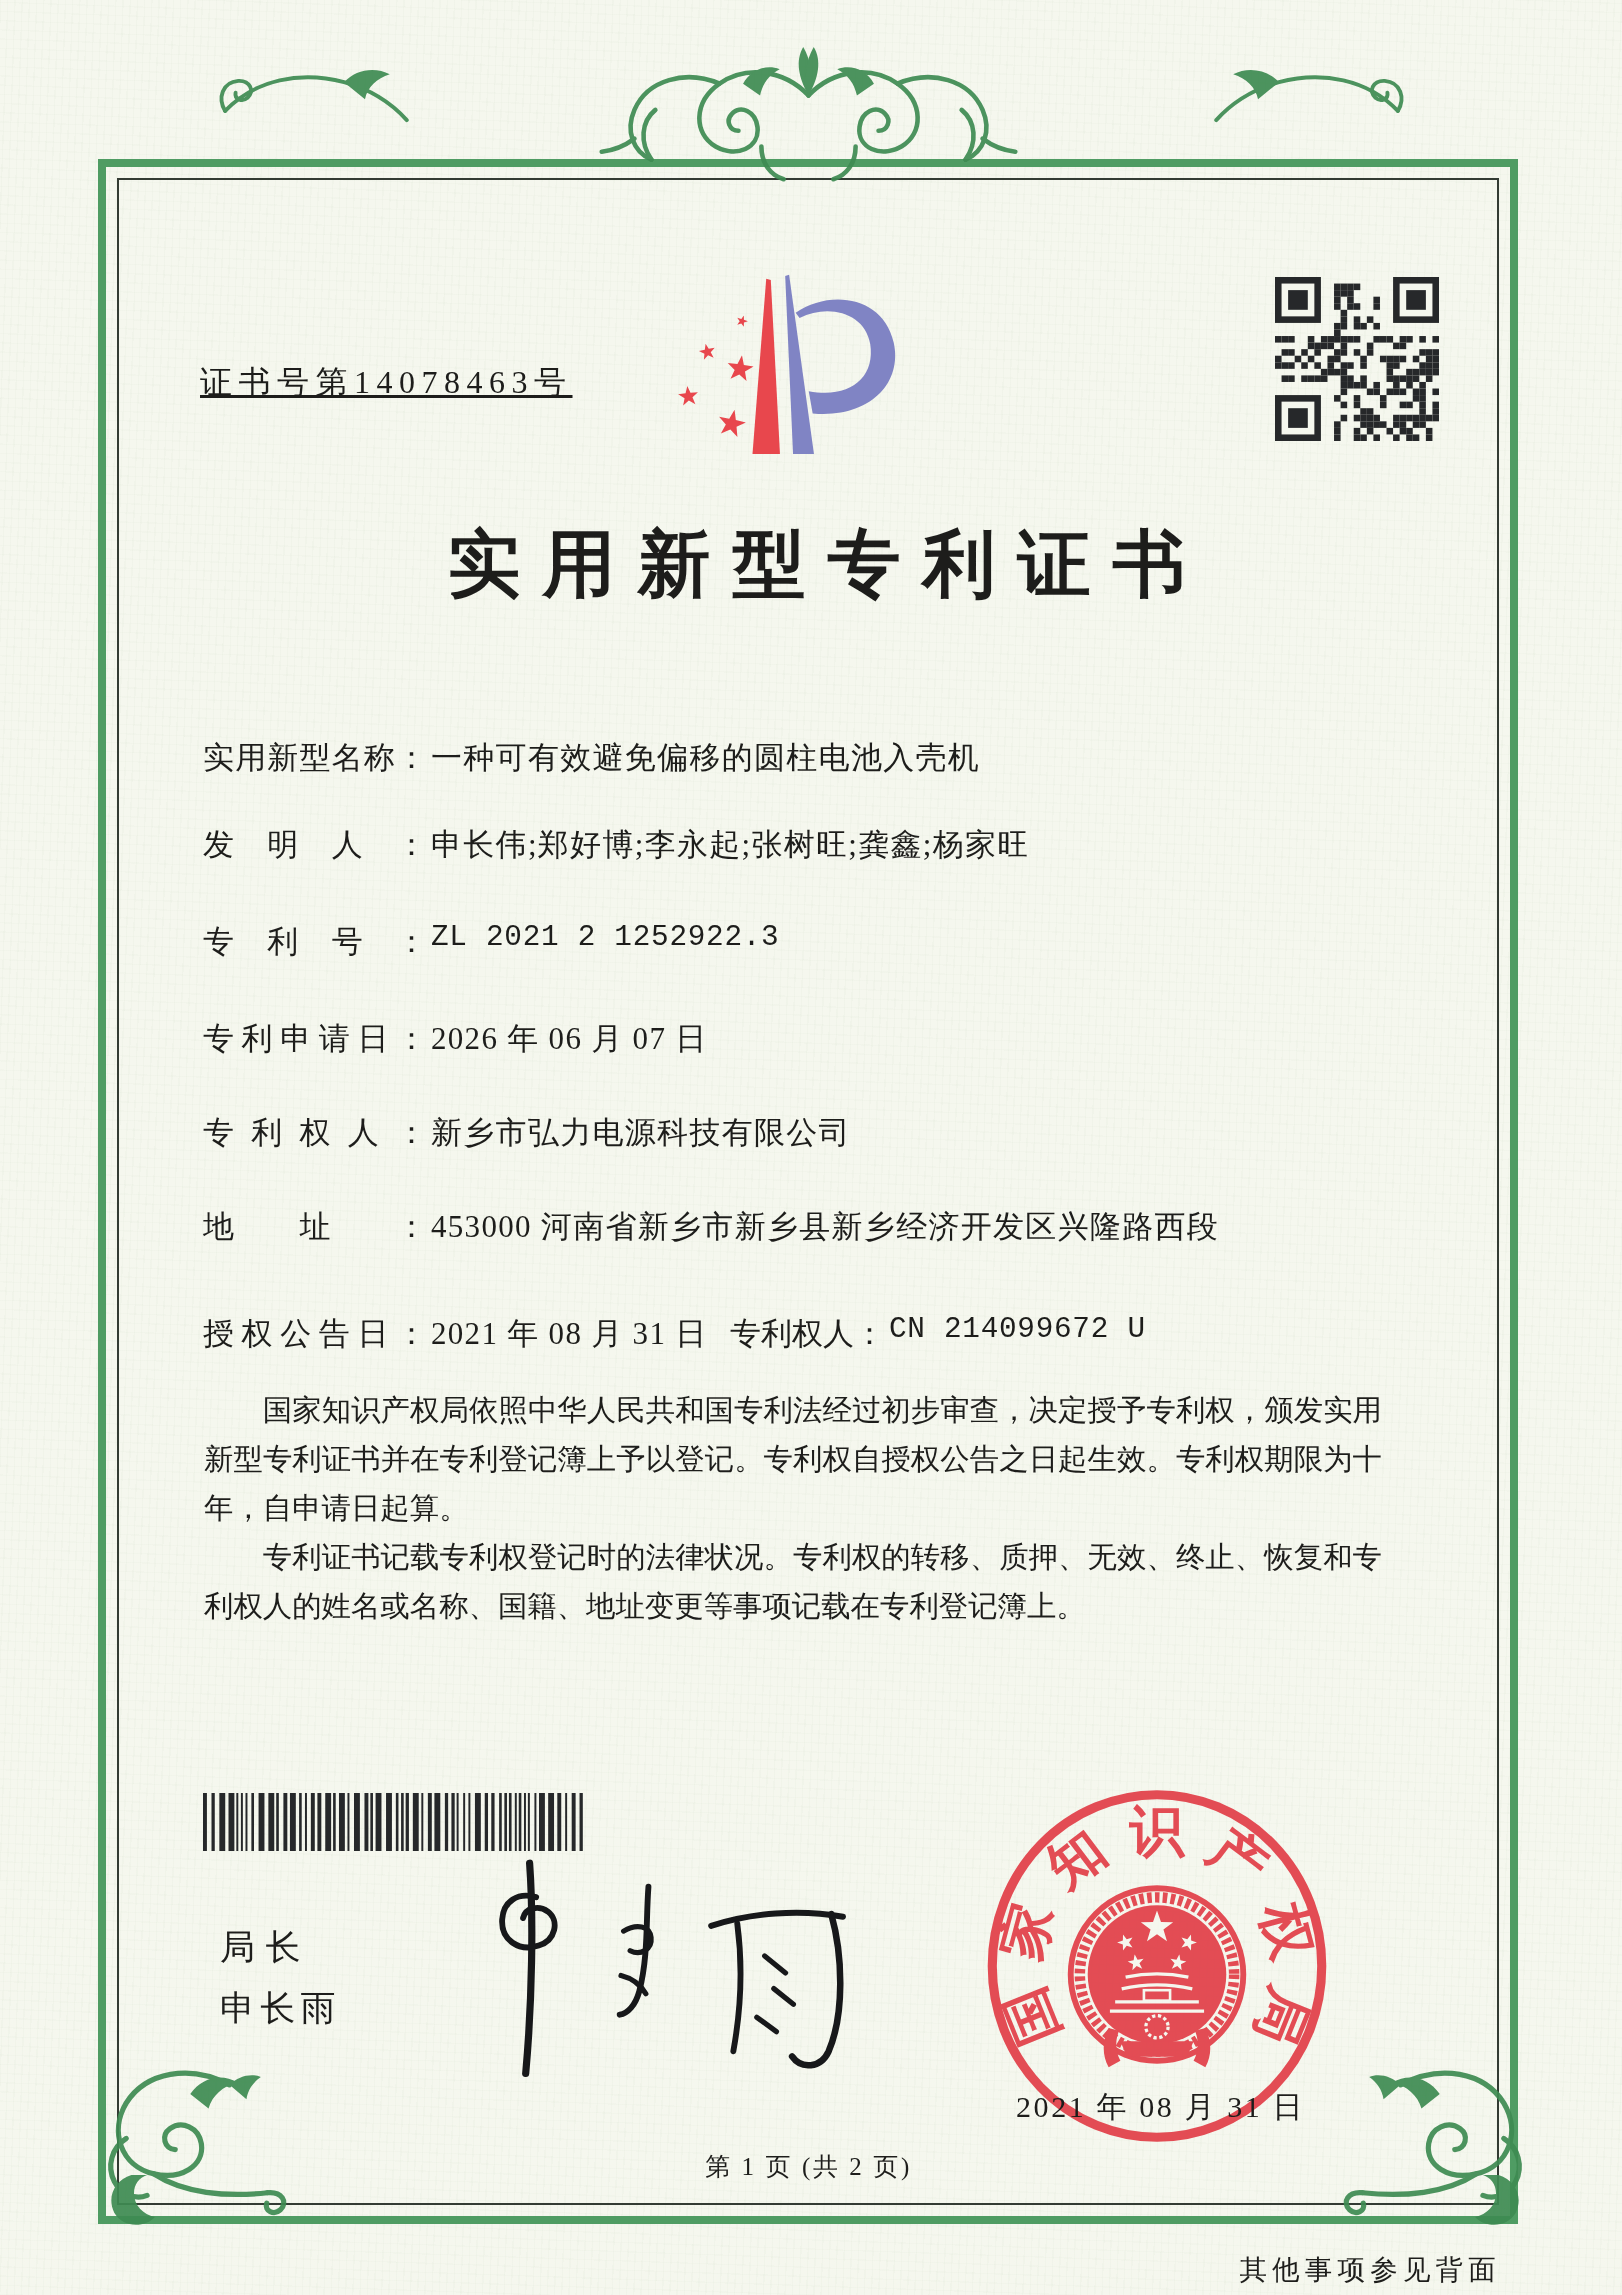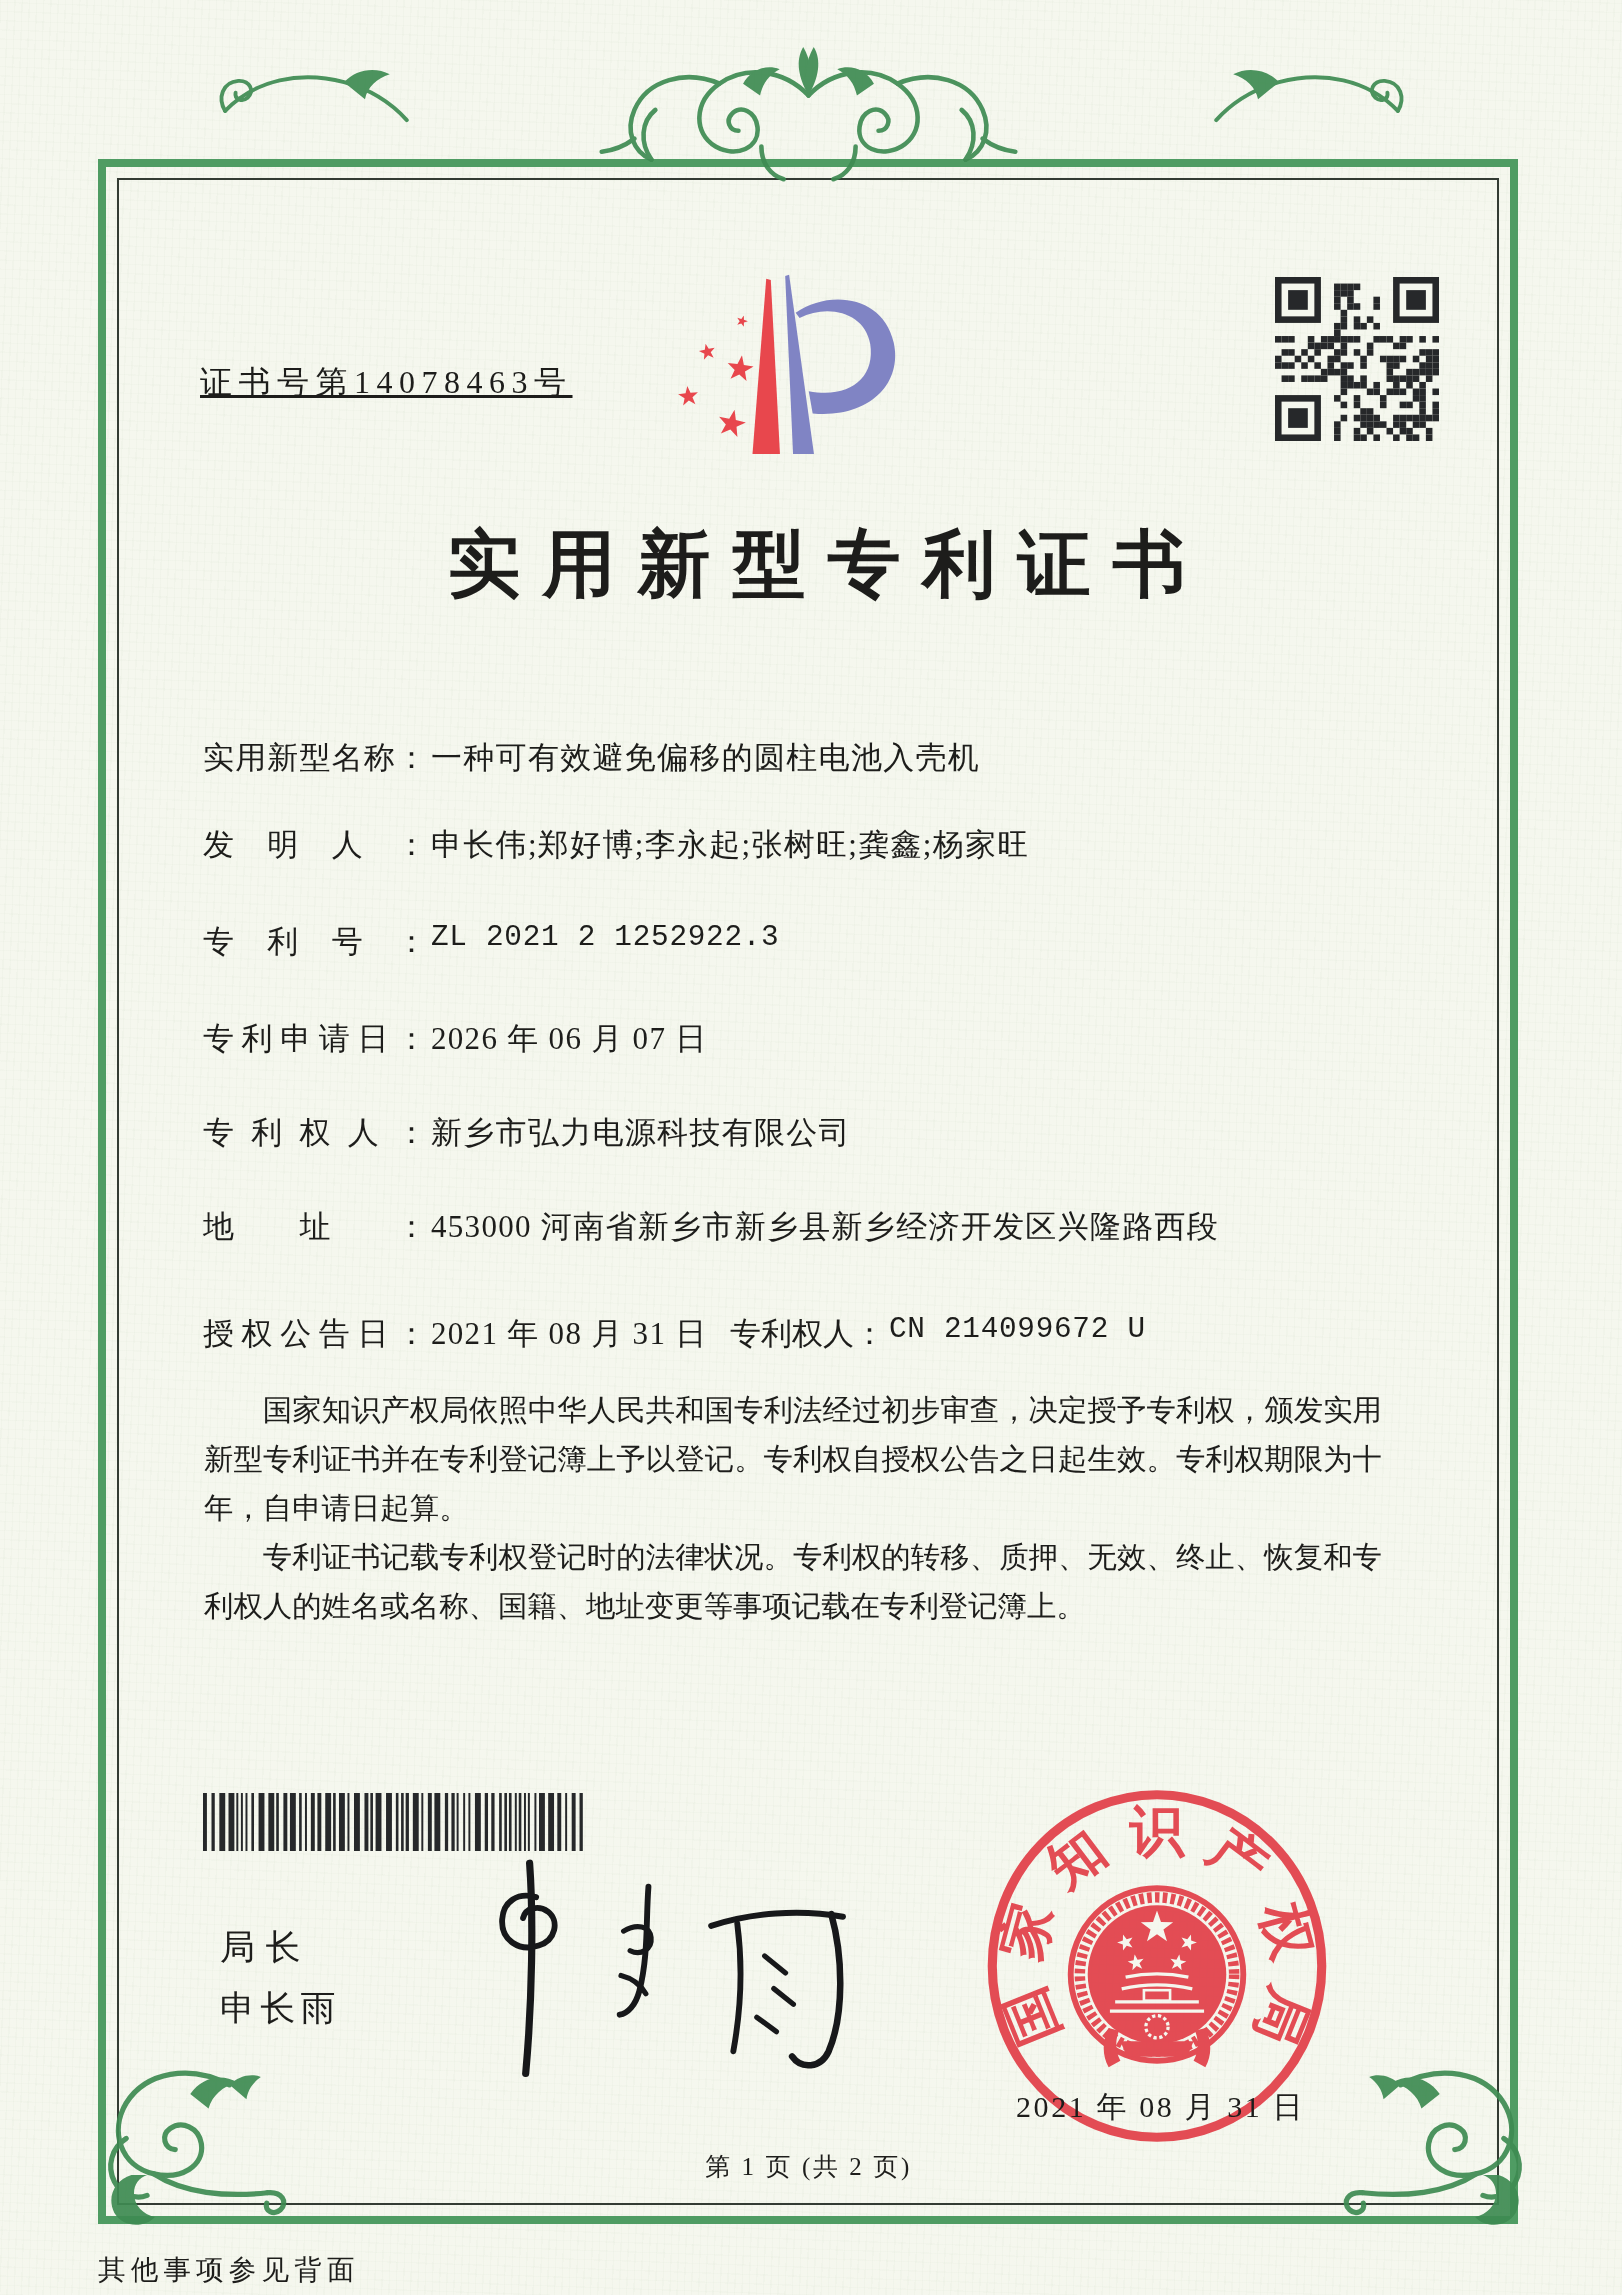--- a/index.html
+++ b/index.html
@@ -42,21 +42,21 @@
   .body-text{left:204px; top:1386px; width:1178px; font-size:29.4px; line-height:49px; text-align:justify; z-index:3;}
   .body-text p{margin:0; text-indent:2em;}
   
   .barcode-svg{left:203px; top:1793px; width:387px; height:58px; z-index:3;}
   .signer-title{left:220px; top:1924px; font-size:35px; letter-spacing:10.5px; z-index:3;}
   .signer-name{left:220px; top:1985px; font-size:35px; letter-spacing:5.2px; z-index:3;}
   .sig-svg{left:452px; top:1858px; width:419px; height:222px; z-index:3;}
   .seal-svg{left:975px; top:1781px; width:364px; height:370px; z-index:4; opacity:.94;}
   .seal-date{left:1016px; top:2087px; font-size:30px; letter-spacing:2.6px; z-index:5;}
   .footer-page{left:98px; top:2150px; width:1421px; text-align:center; font-size:25px; letter-spacing:2.6px; z-index:3;}
-  .back-note{left:98px; top:2252px; width:1421px; text-align:left; font-size:27.5px; letter-spacing:5.2px; z-index:3;}
+  .back-note{left:80px; top:2252px; width:1421px; text-align:right; font-size:27.5px; letter-spacing:5.2px; z-index:3;}
   .sc{font-size:84px; font-weight:600; fill:#e2424b; text-anchor:middle; dominant-baseline:central;
       font-family:"Liberation Serif","DejaVu Serif",serif;}
 </style>
 </head>
 <body>
 
 <div class="page">
 
   <div class="frame-outer">
     <div class="frame-inner"></div>

